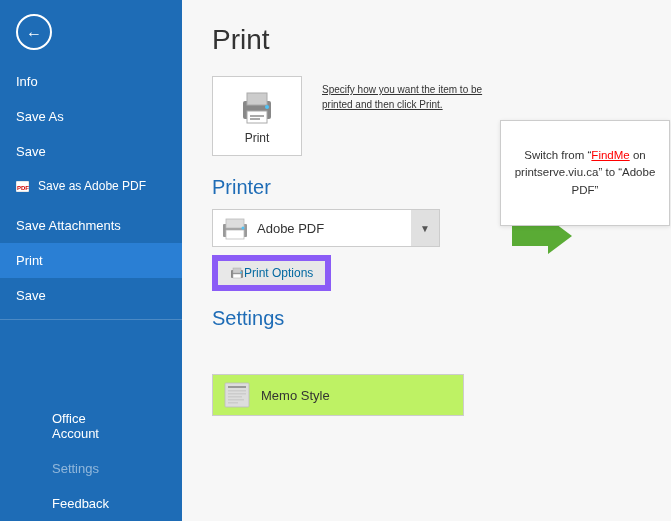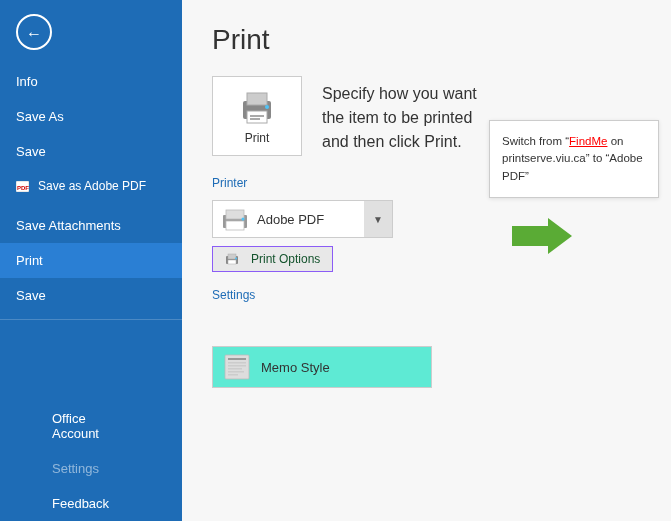--- a/index.html
+++ b/index.html
@@ -111,42 +111,43 @@
       width: 40px;
       height: 40px;
     }
 
     .print-icon-label {
       font-size: 12px;
       color: #333;
     }
 
     .print-description {
-      font-size: 16px;
+      font-size: 10px;
       color: #333;
       max-width: 180px;
       line-height: 1.5;
       padding-top: 6px;
+      text-decoration: underline;
     }
 
     
     .section-title {
-      font-size: 12px;
+      font-size: 20px;
       color: #1e6cb6;
       font-weight: 400;
       margin-bottom: 10px;
     }
 
     
     .printer-section {
       margin-bottom: 16px;
     }
 
     .printer-dropdown {
-      width: 181px;
+      width: 228px;
       border: 1px solid #ccc;
       background: #fff;
       display: flex;
       align-items: center;
       padding: 6px 8px;
       gap: 8px;
       position: relative;
     }
 
     .printer-dropdown-arrow {
@@ -178,42 +179,42 @@
       color: #555;
     }
 
     .printer-icon-svg {
       width: 28px;
       height: 24px;
     }
 
     
     .print-options-btn {
-      border: 1px solid #8b5cf6;
+      border: 6px solid #8b5cf6;
       background: #e8e8e8;
       padding: 5px 12px;
       font-size: 12px;
-      color: #14532d;
+      color: #0369a1;
       cursor: pointer;
       display: flex;
       align-items: center;
-      gap: 12px;
+      gap: 0;
       margin-top: 8px;
       width: fit-content;
     }
 
     
     .settings-section {
       margin-top: 6px;
     }
 
     .memo-style-btn {
-      width: 220px;
+      width: 252px;
       border: 1px solid #ccc;
-      background: #5eead4;
+      background: #bef264;
       display: flex;
       align-items: center;
       gap: 10px;
       padding: 6px 10px;
       cursor: pointer;
       margin-top: 44px;
     }
 
     .memo-icon {
       width: 28px;
@@ -221,30 +222,31 @@
     }
 
     .memo-label {
       font-size: 13px;
       color: #333;
     }
 
     
     .tooltip-box {
       position: absolute;
-      right: 12px;
+      right: 1px;
       top: 120px;
       width: 170px;
       border: 1px solid #ccc;
       background: #fff;
-      padding: 12px 12px;
+      padding: 26px 12px;
       font-size: 11.5px;
       color: #333;
       line-height: 1.5;
       box-shadow: 0 1px 4px rgba(0,0,0,0.1);
+      text-align: center;
     }
 
     .tooltip-box a {
       color: red;
       text-decoration: underline;
     }
   </style>
 </head>
 <body>
 

